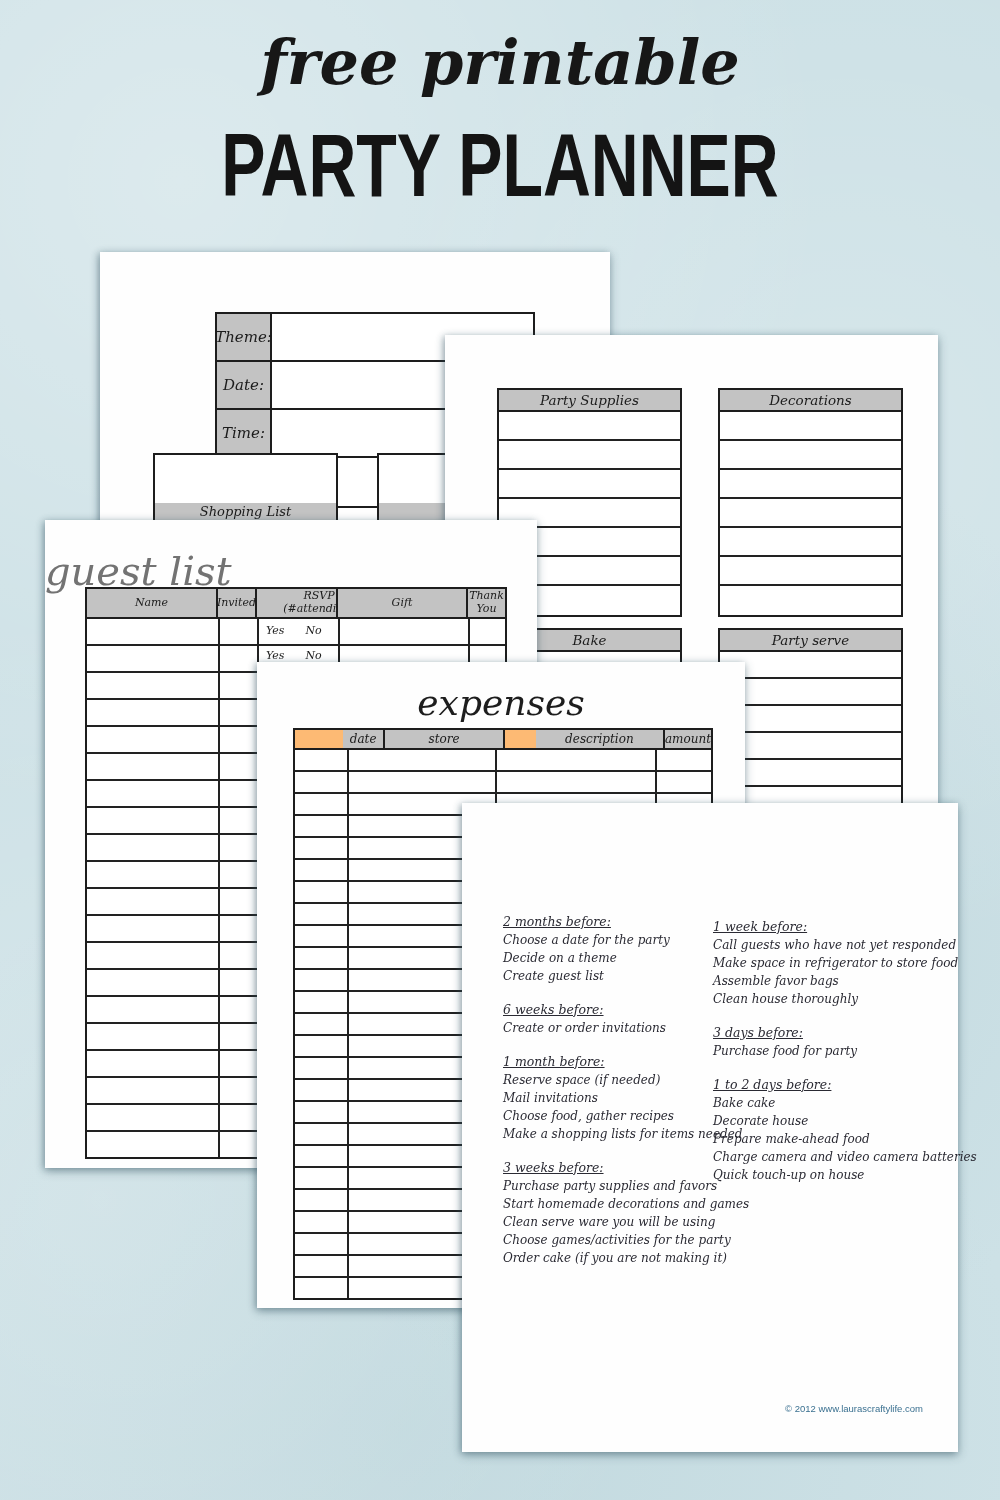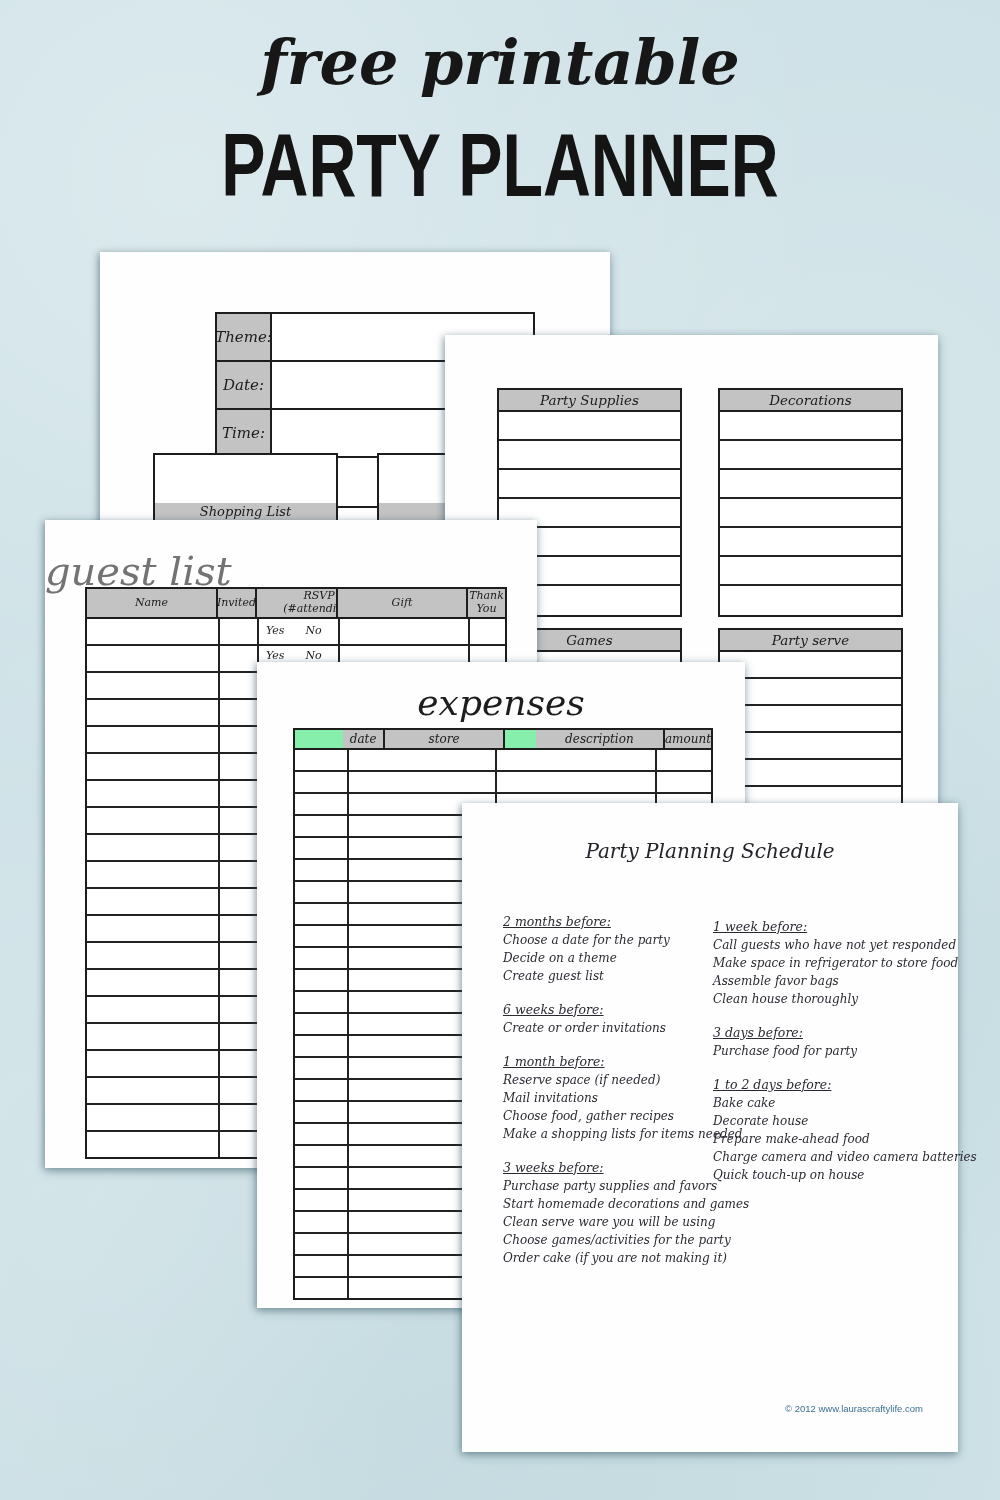--- a/index.html
+++ b/index.html
@@ -90,21 +90,21 @@
   .g-hcell:last-child{border-right:none;}
   .gc-name{width:131px;}.gc-inv{width:39px;}.gc-rsvp{width:81px;padding-left:45px;}.gc-gift{width:130px;}.gc-thank{flex:1;}
   .g-row{height:25px;border-bottom:2px solid #222;}
   .g-row:last-child{border-bottom:none;}
   .rsvp-txt{position:absolute;left:179px;width:75px;font-size:11px;color:#1d1d1d;white-space:pre;}
 
   
   .exp-title{position:absolute;left:0;top:20px;width:100%;text-align:center;
     font-size:36px;color:#1d1d1d;}
   .exp-tbl{left:36px;top:66px;width:420px;}
-  .e-header{display:flex;height:20px;box-sizing:border-box;border-bottom:2px solid #1d1d1d;background:#86efac;padding-left:48px;}
+  .e-header{display:flex;height:20px;box-sizing:border-box;border-bottom:2px solid #1d1d1d;background:#fdba74;padding-left:48px;}
   .e-hcell{
     box-sizing:border-box;border-right:2px solid #1d1d1d;background:#c3c3c3;
     display:flex;align-items:center;justify-content:center;font-size:12px;color:#1b1b1b;
   }
   .e-hcell:last-child{border-right:none;}
   .ec-date{width:52px;}.ec-store{width:148px;}.ec-desc{width:160px;margin-left:31px;}.ec-amt{flex:1;}
   .e-row{height:20px;border-bottom:2px solid #222;}
   .e-row:last-child{border-bottom:none;}
 
   
@@ -186,21 +186,21 @@
         <div class="t-row sup-row"></div>
         <div class="t-row sup-row"></div>
         <div class="t-row sup-row"></div>
         <div class="t-row sup-row"></div>
         <div class="t-row sup-row"></div>
         <div class="t-row sup-row"></div>
         <div class="t-row sup-row"></div>
       </div>
   </div>
   <div class="tbl games-tbl">
-    <div class="tbl-head sup-head script">Games</div>
+    <div class="tbl-head sup-head script">Bake</div>
     <div class="t-body">
         <div class="t-row sup-row"></div>
         <div class="t-row sup-row"></div>
       </div>
   </div>
   <div class="tbl favors-tbl">
     <div class="tbl-head sup-head script">Party serve</div>
     <div class="t-body">
         <div class="t-row fav-row"></div>
         <div class="t-row fav-row"></div>
@@ -292,21 +292,20 @@
         <div class="e-row"></div>
         <div class="e-row"></div>
         <div class="e-row"></div>
         <div class="e-row"></div>
         <div class="e-row"></div>
       </div>
   </div>
 </div>
 
 <div class="page" id="page-schedule">
-  <div class="sched-title script">Party Planning Schedule</div>
   <div class="sched-col sched-col-left">
       <div class="sched-sec">
         <div class="sched-head">2 months before:</div>
         <div class="sched-item">Choose a date for the party</div>
         <div class="sched-item">Decide on a theme</div>
         <div class="sched-item">Create guest list</div>
       </div>
       <div class="sched-sec">
         <div class="sched-head">6 weeks before:</div>
         <div class="sched-item">Create or order invitations</div>

